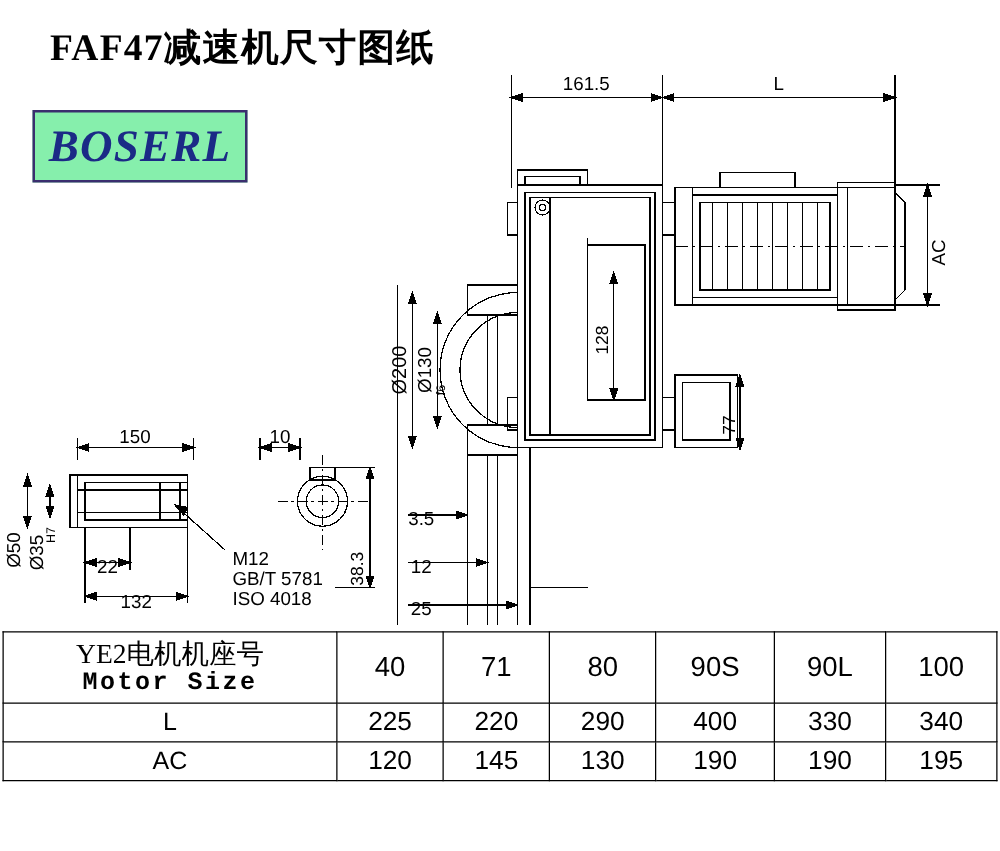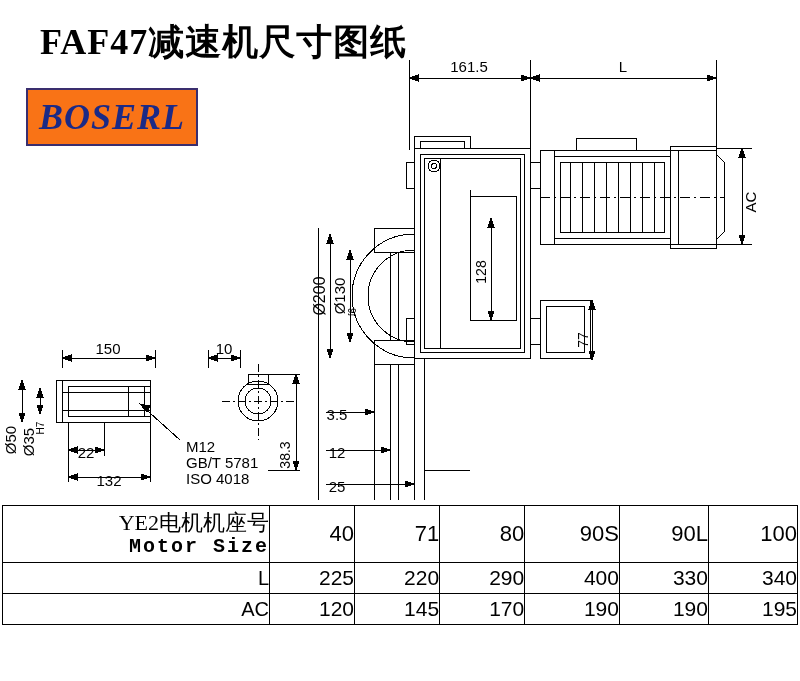--- a/index.html
+++ b/index.html
@@ -9,47 +9,47 @@
     font-family:"Liberation Sans", sans-serif;
     color:#000;
     position:relative;
     overflow:hidden;
   }
   #page{position:absolute;left:0;top:0;width:800px;height:681px;}
 
   .title{
     position:absolute;left:40px;top:18px;
     font-family:"Liberation Serif", serif;
-    font-weight:bold;font-size:36px;letter-spacing:1px;
+    font-weight:bold;font-size:30px;letter-spacing:1px;
     white-space:nowrap;
   }
 
   .logo-box{
     position:absolute;left:26px;top:88px;width:168px;height:54px;
-    border:2px solid #3a2e6e;background:#f97316;
+    border:2px solid #3a2e6e;background:#86efac;
   }
   .logo-text{
     position:absolute;left:0;top:0;width:168px;height:54px;
     display:flex;align-items:center;justify-content:center;
     font-family:"Liberation Serif", serif;
     font-weight:bold;font-style:italic;font-size:36px;
     color:#1b2a86;letter-spacing:1px;
   }
 
   svg.draw{position:absolute;left:0;top:0;width:800px;height:681px;}
 
   
   .spec-table{
     position:absolute;left:2px;top:505px;width:796px;
     border-collapse:collapse;
     background:#fff;
   }
   .spec-table td{
     border:1px solid #000;
-    text-align:right;
+    text-align:center;
     font-size:21px;
     font-family:"Liberation Sans", sans-serif;
     height:30px;
     padding:0;
   }
   .spec-table td.head-cell{
     width:266px;
     font-size:20px;
   }
   .spec-table tr.motor-row td.head-cell{
@@ -281,21 +281,21 @@
         <td class="val-cell">220</td>
         <td class="val-cell">290</td>
         <td class="val-cell">400</td>
         <td class="val-cell">330</td>
         <td class="val-cell">340</td>
       </tr>
       <tr>
         <td class="head-cell">AC</td>
         <td class="val-cell">120</td>
         <td class="val-cell">145</td>
-        <td class="val-cell">170</td>
+        <td class="val-cell">130</td>
         <td class="val-cell">190</td>
         <td class="val-cell">190</td>
         <td class="val-cell">195</td>
       </tr>
     </tbody>
   </table>
 
 </div>
 
 </body></html>

